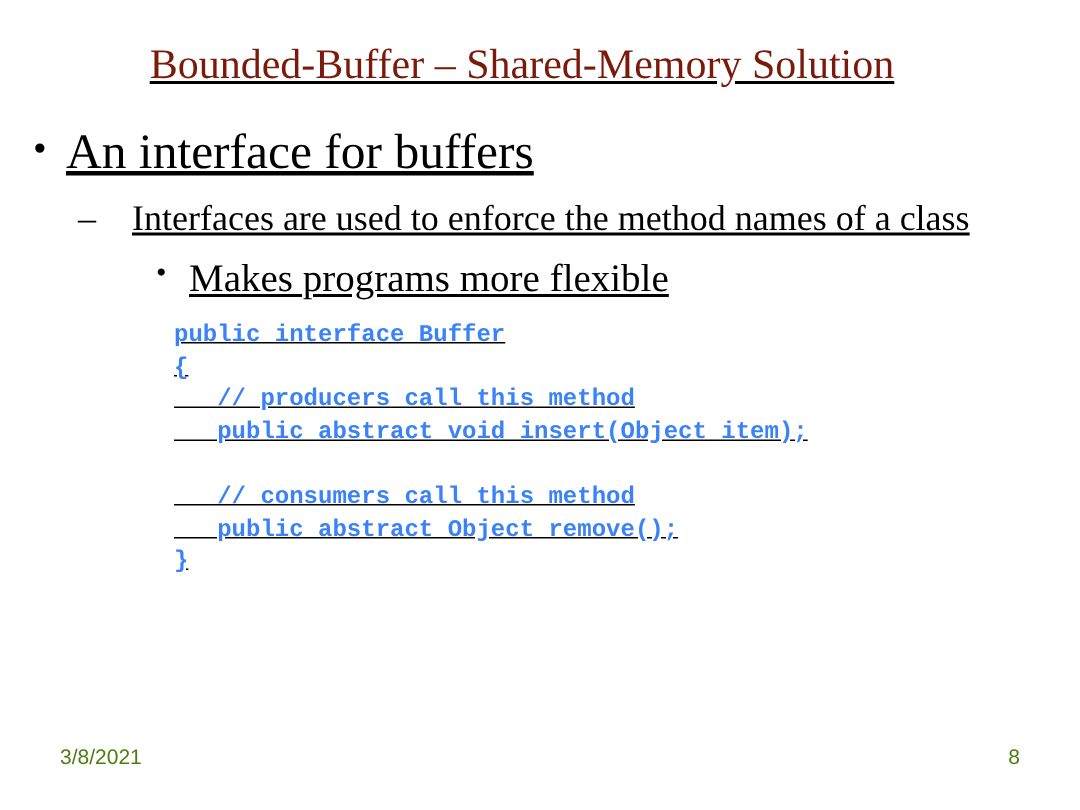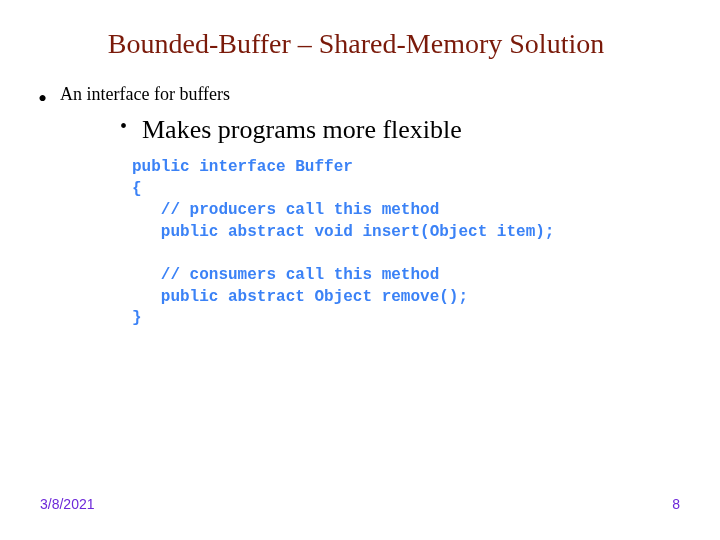--- a/index.html
+++ b/index.html
@@ -7,35 +7,36 @@
     padding: 0;
     width: 720px;
     height: 540px;
     font-family: "Times New Roman", Times, serif;
     background: #fff;
     color: #000;
     position: relative;
     overflow: hidden;
   }
   .slide {
-    padding: 18px 40px 0 32px;
+    padding: 18px 40px 0 16px;
     box-sizing: border-box;
     width: 100%;
     height: 100%;
     position: relative;
+    text-decoration: underline;
   }
   .title {
     font-size: 28px;
     color: #7a1a0a;
     text-align: center;
     margin: 10px 0 24px 0;
     font-weight: normal;
   }
   .bullet-l1 {
-    font-size: 18px;
+    font-size: 33px;
     margin: 0 0 10px 0;
     padding-left: 28px;
     position: relative;
   }
   .bullet-l1::before {
     content: "•";
     position: absolute;
     left: 6px;
     top: 0;
     font-size: 26px;
@@ -75,31 +76,34 @@
   }
   .footer {
     position: absolute;
     bottom: 28px;
     left: 40px;
     right: 40px;
     display: flex;
     justify-content: space-between;
     font-size: 14px;
     font-family: Arial, sans-serif;
-    color: #6d28d9;
+    color: #4d7c0f;
   }
 </style>
 </head>
 <body>
 
 <div class="slide">
   <h1 class="title">Bounded-Buffer – Shared-Memory Solution</h1>
 
   <div class="bullet-l1">An interface for buffers</div>
 
+  <div class="bullet-l2">
+    <span class="dash">–</span><span>Interfaces are used to enforce the method names of a class</span>
+  </div>
 
   <div class="bullet-l3">Makes programs more flexible</div>
 
   <div class="code-block">public interface Buffer
 {
    // producers call this method
    public abstract void insert(Object item);
 
    // consumers call this method
    public abstract Object remove();

